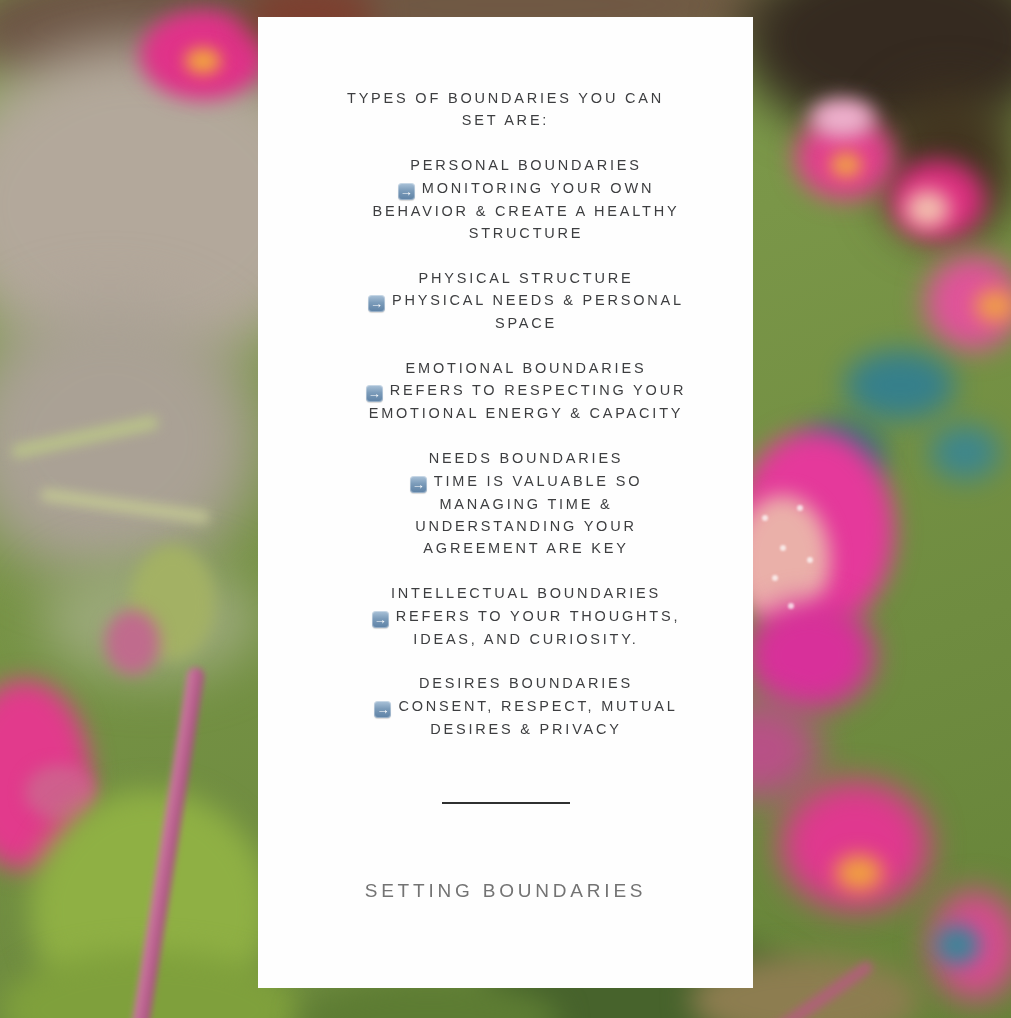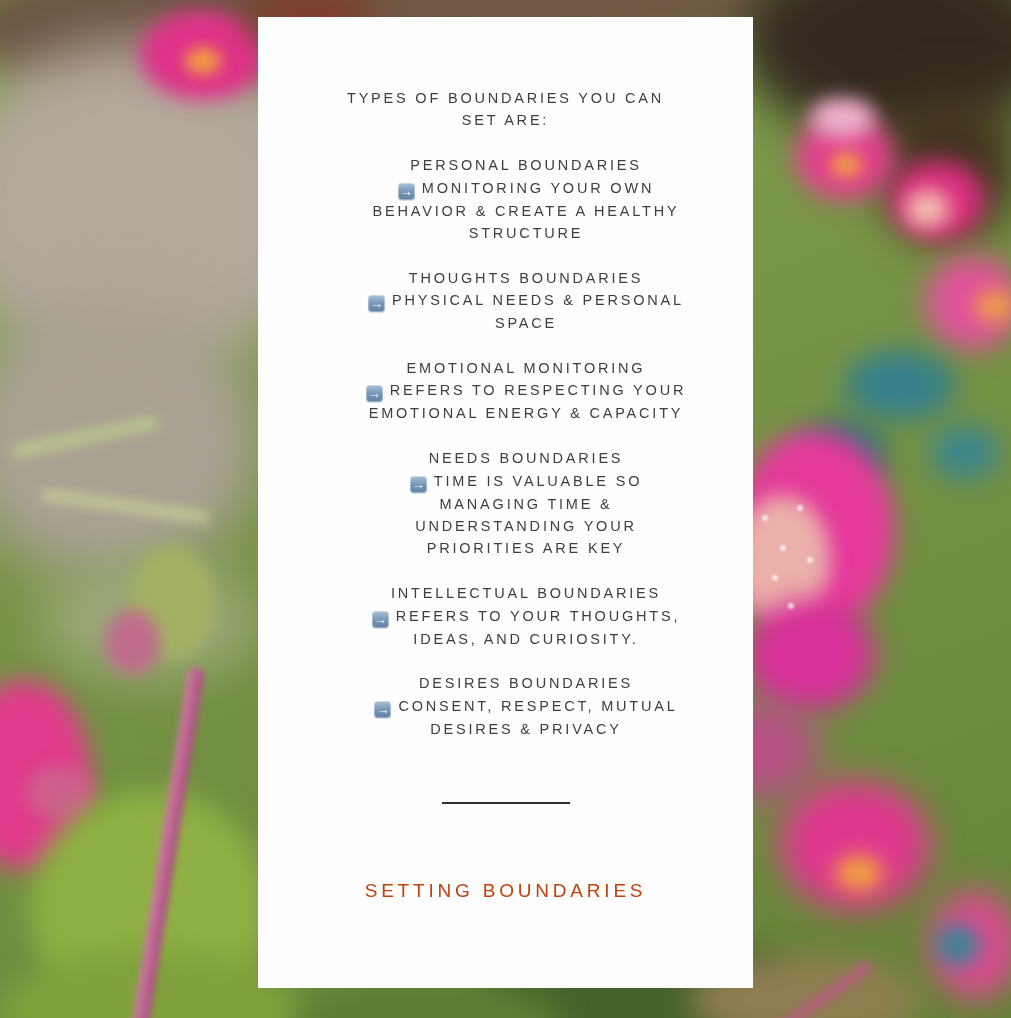--- a/index.html
+++ b/index.html
@@ -47,21 +47,21 @@
   #divider{
     width:128px;height:0;margin:62px auto 0 auto;
     border-top:2px solid #2f3030;
   }
   #footer-title{
     margin-top:75px;
     font-size:19px;
     line-height:24px;
     letter-spacing:3.8px;
     font-weight:300;
-    color:#c2410c;
+    color:#737373;
     white-space:nowrap;
   }
 </style>
 </head>
 <body>
 
 <div id="stage">
 
   <div id="bg">
       <div class="blob" style="left: -40px; top: -50px; width: 480px; height: 160px; background: rgb(107, 84, 67); filter: blur(22px); opacity: 1;"></div>
@@ -116,41 +116,41 @@
     <div id="sections">
         <div class="section">
           <div class="line">PERSONAL BOUNDARIES</div>
           <div class="line"><span class="arrow">
               <span class="arrow-glyph">→</span>
             </span>MONITORING YOUR OWN</div>
           <div class="line">BEHAVIOR &amp; CREATE A HEALTHY</div>
           <div class="line">STRUCTURE</div>
         </div>
         <div class="section">
-          <div class="line">THOUGHTS BOUNDARIES</div>
+          <div class="line">PHYSICAL STRUCTURE</div>
           <div class="line"><span class="arrow">
               <span class="arrow-glyph">→</span>
             </span>PHYSICAL NEEDS &amp; PERSONAL</div>
           <div class="line">SPACE</div>
         </div>
         <div class="section">
-          <div class="line">EMOTIONAL MONITORING</div>
+          <div class="line">EMOTIONAL BOUNDARIES</div>
           <div class="line"><span class="arrow">
               <span class="arrow-glyph">→</span>
             </span>REFERS TO RESPECTING YOUR</div>
           <div class="line">EMOTIONAL ENERGY &amp; CAPACITY</div>
         </div>
         <div class="section">
           <div class="line">NEEDS BOUNDARIES</div>
           <div class="line"><span class="arrow">
               <span class="arrow-glyph">→</span>
             </span>TIME IS VALUABLE SO</div>
           <div class="line">MANAGING TIME &amp;</div>
           <div class="line">UNDERSTANDING YOUR</div>
-          <div class="line">PRIORITIES ARE KEY</div>
+          <div class="line">AGREEMENT ARE KEY</div>
         </div>
         <div class="section">
           <div class="line">INTELLECTUAL BOUNDARIES</div>
           <div class="line"><span class="arrow">
               <span class="arrow-glyph">→</span>
             </span>REFERS TO YOUR THOUGHTS,</div>
           <div class="line">IDEAS, AND CURIOSITY.</div>
         </div>
         <div class="section">
           <div class="line">DESIRES BOUNDARIES</div>

